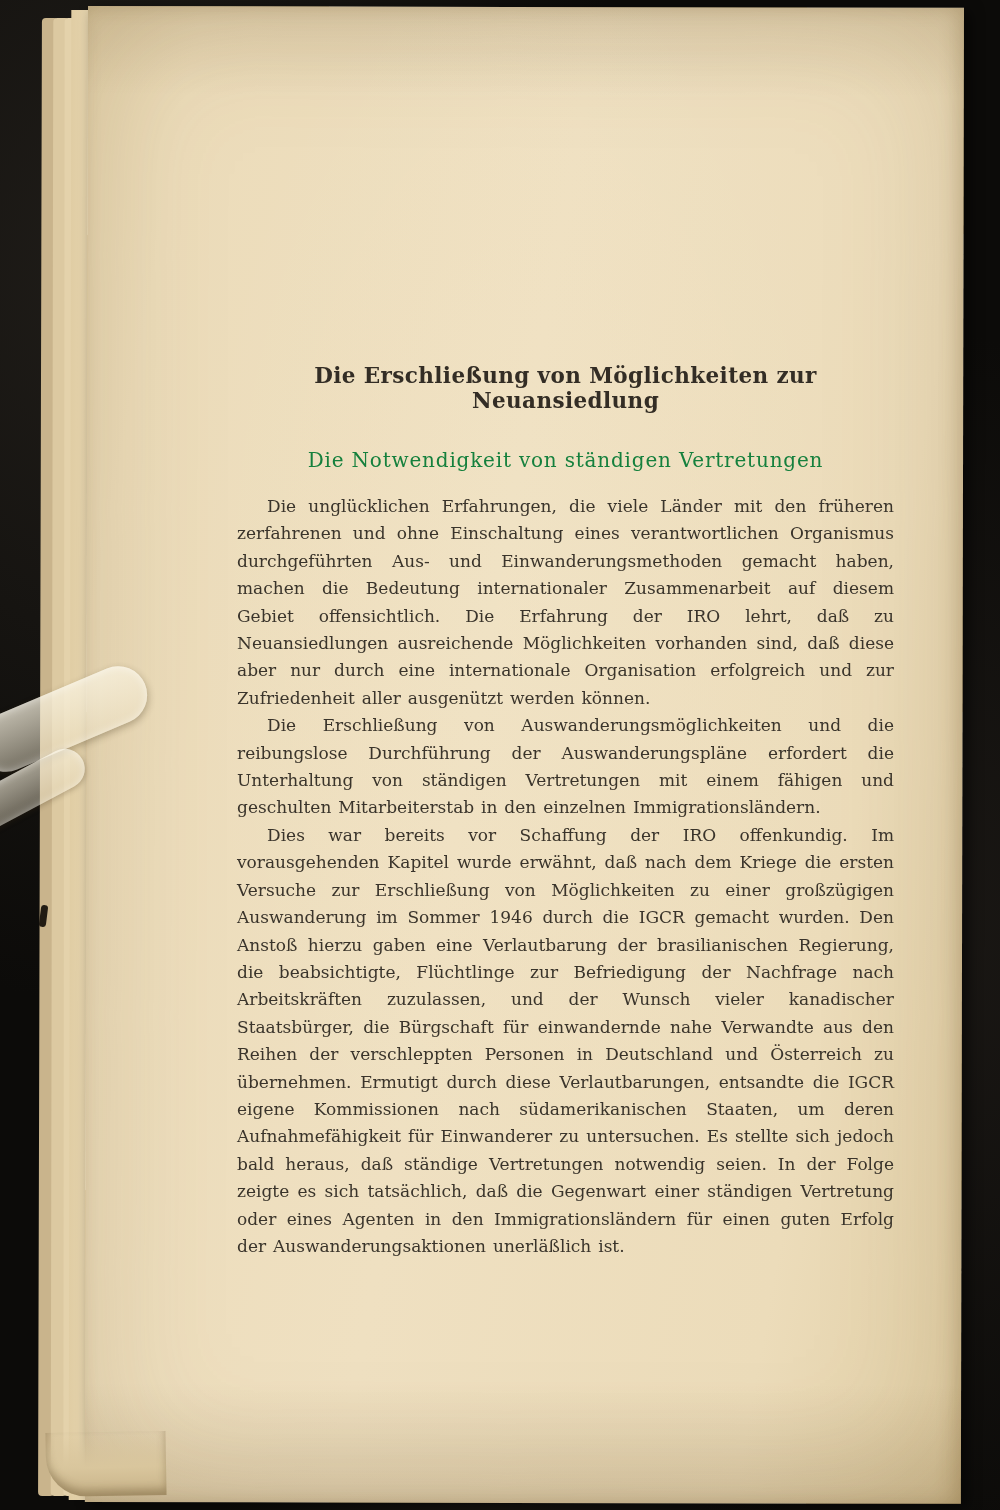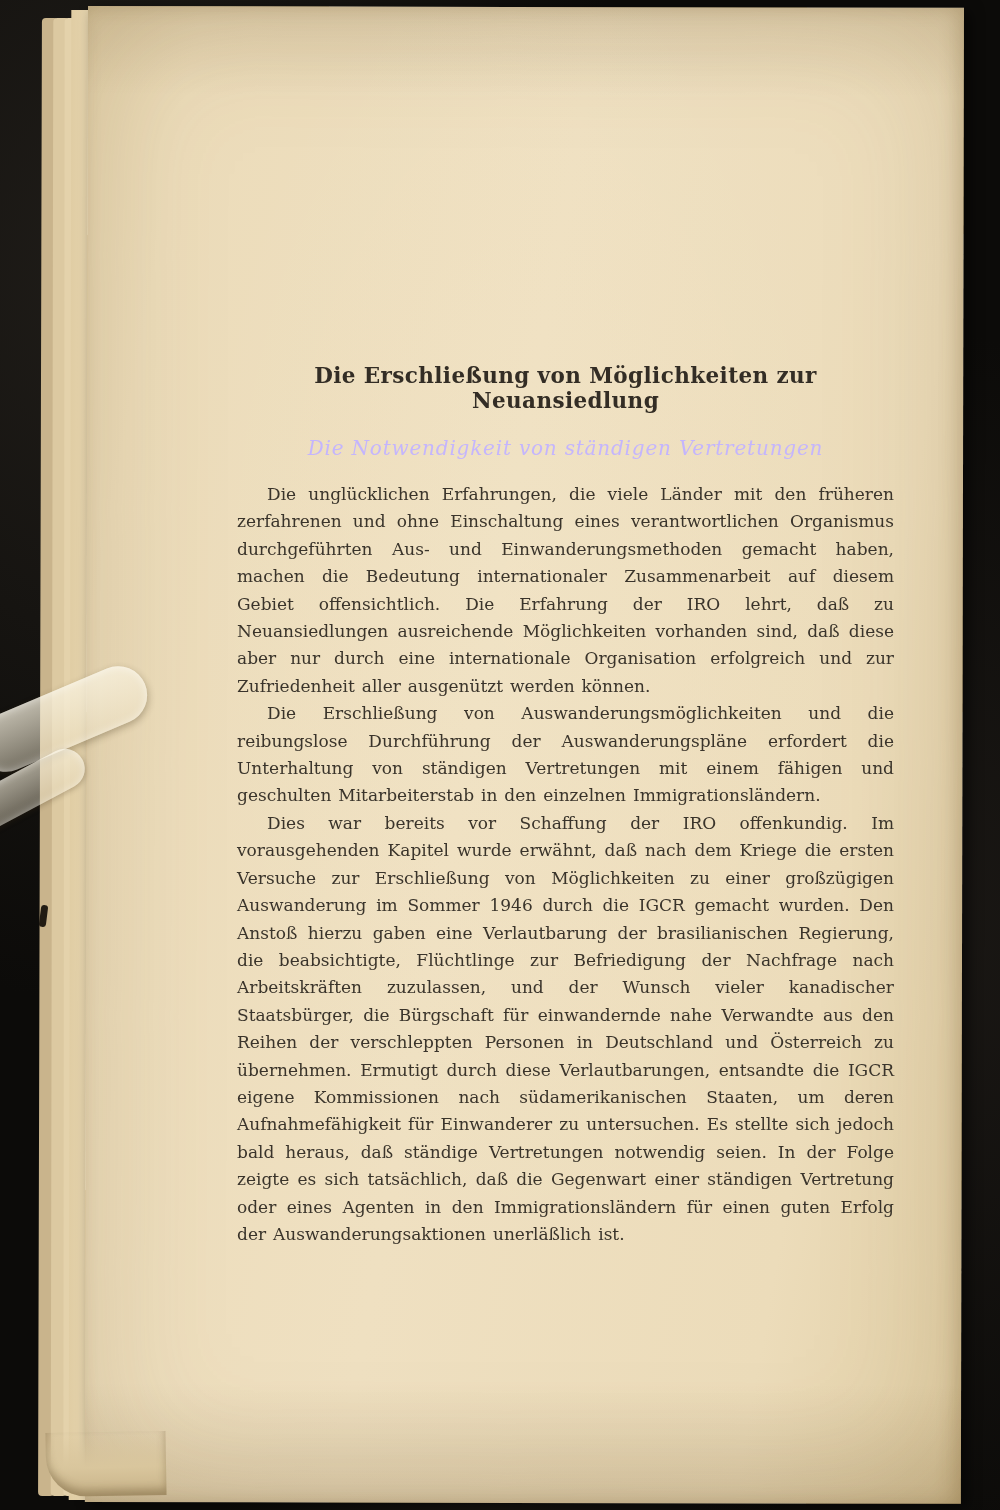--- a/index.html
+++ b/index.html
@@ -133,31 +133,30 @@
     text-align: center;
     letter-spacing: 0.6px;
     margin: 0 0 27px 0;
     color: #332d25;
   }
   .chapter-title {
     font-size: 21.5px;
     font-weight: bold;
     text-align: center;
     letter-spacing: 0.4px;
-    margin: 0 0 23px 0;
+    margin: 0 0 35px 0;
     color: #332d25;
   }
   .chapter-subtitle {
     font-size: 20px;
-    font-style: italic;
     font-weight: normal;
     text-align: center;
     letter-spacing: 0.8px;
     margin: 0 0 21px 0;
-    color: #c4b5fd;
+    color: #15803d;
   }
   .body-text p {
     font-size: 17px;
     line-height: 27.4px;
     text-align: justify;
     text-indent: 30px;
     margin: 0;
     word-spacing: 1.5px;
     color: #3a342b;
   }

